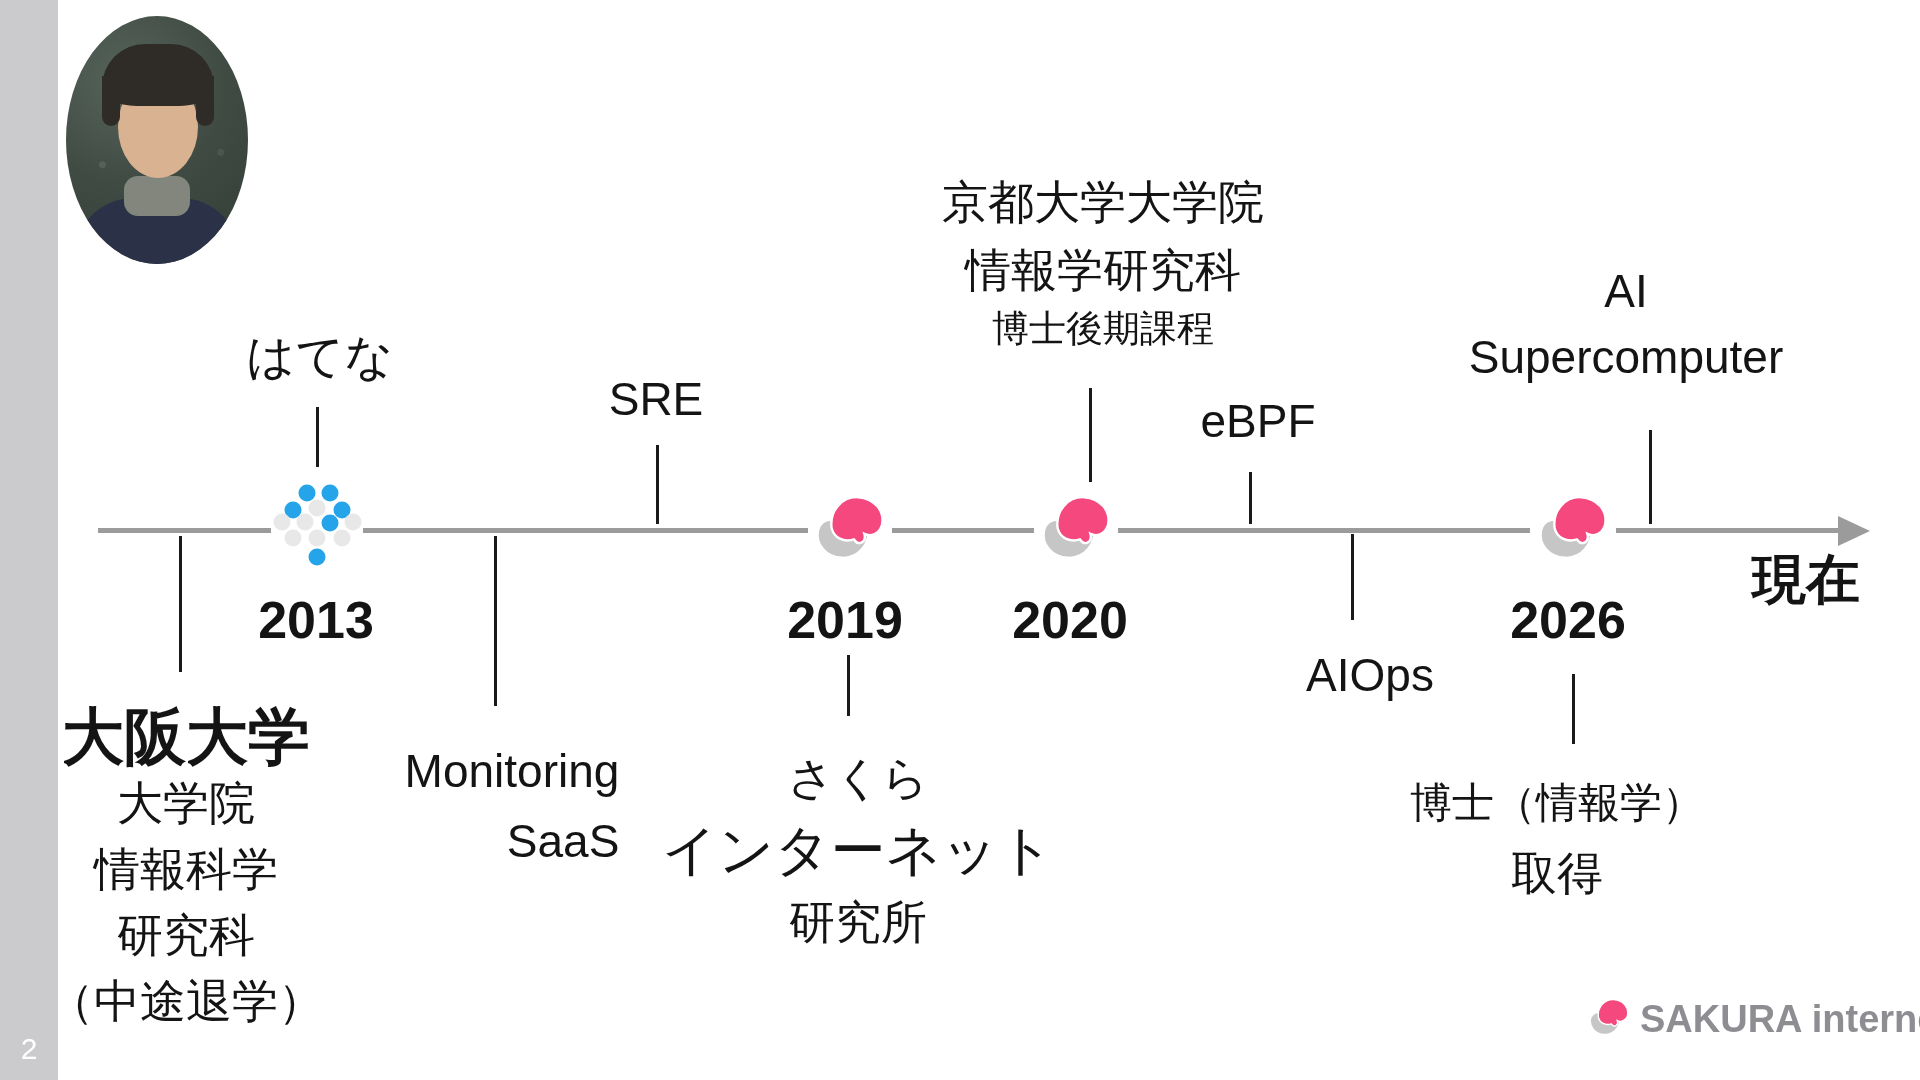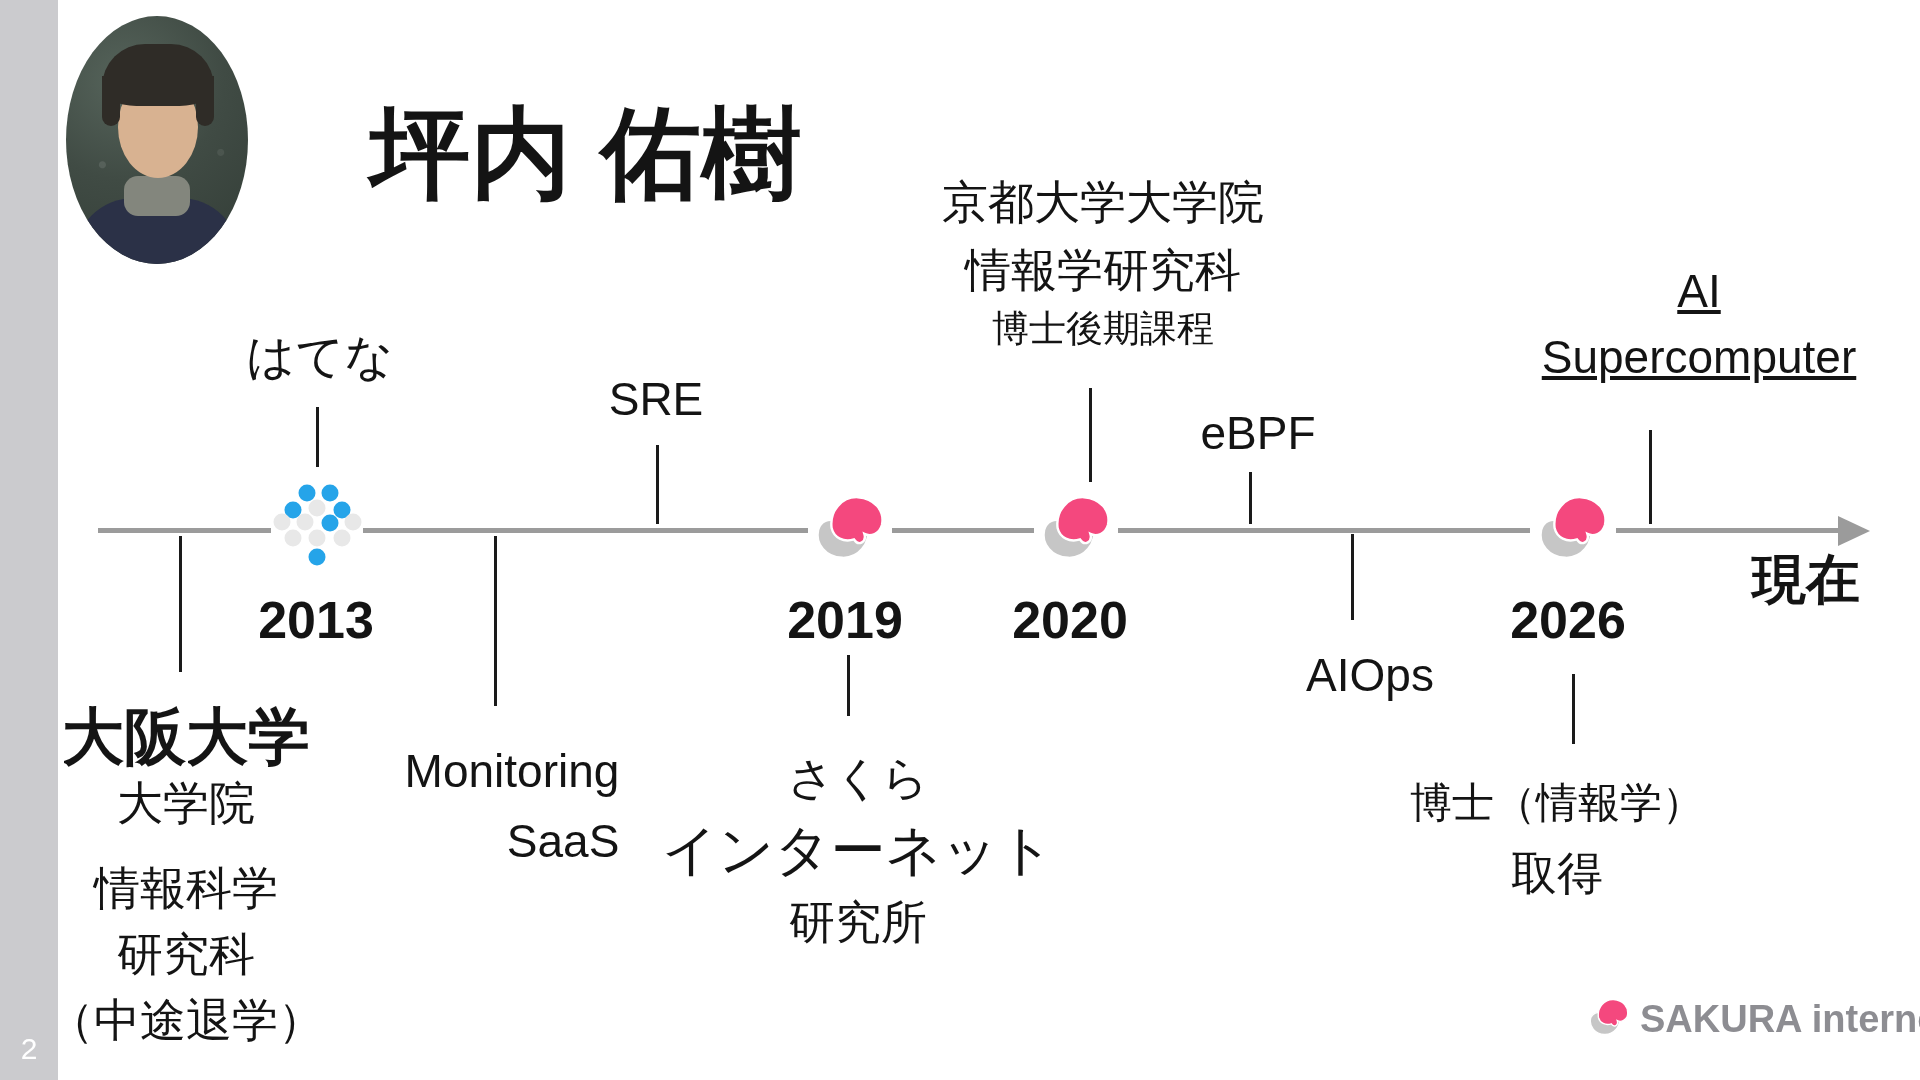--- a/index.html
+++ b/index.html
@@ -76,54 +76,53 @@
   <div class="photo">
     <div class="speck"></div>
     <div class="jacket"></div>
     <div class="sweater"></div>
     <div class="face"></div>
     <div class="hair"></div>
     <div class="hair-side"></div>
     <div class="hair-side r"></div>
   </div>
 
-  <div class="name">坪内 佑樹</div>
 
   <div id="tl">
     <div class="tl-line"></div>
     <div class="tl-arrow"></div>
     <div class="now">現在</div>
   <div class="tick" style="left: 316px; top: 407px; height: 60px;"></div>
       <div class="ann" style="left: 320px; top: 326px;">
         <div class="ann-line" style="font-size: 48px; line-height: 62px;">はてな</div>
       </div>
       <div class="tick" style="left: 656px; top: 445px; height: 79px;"></div>
       <div class="ann" style="left: 656px; top: 370px;">
         <div class="ann-line" style="font-size: 46px; line-height: 58px;">SRE</div>
       </div>
       <div class="tick" style="left: 1089px; top: 388px; height: 94px;"></div>
       <div class="ann" style="left: 1103px; top: 168px;">
         <div class="ann-line" style="font-size: 46px; line-height: 68px;">京都大学大学院</div>
         <div class="ann-line" style="font-size: 46px; line-height: 68px;">情報学研究科</div>
         <div class="ann-line sub">博士後期課程</div>
       </div>
       <div class="tick" style="left: 1249px; top: 472px; height: 52px;"></div>
-      <div class="ann" style="left: 1258px; top: 404px;">
+      <div class="ann" style="left: 1258px; top: 392px;">
         <div class="ann-line" style="font-size: 46px; line-height: 58px;">eBPF</div>
       </div>
       <div class="tick" style="left: 1649px; top: 430px; height: 94px;"></div>
-      <div class="ann" style="left: 1699px; top: 258px; text-decoration: underline;">
+      <div class="ann" style="left: 1626px; top: 258px;">
         <div class="ann-line" style="font-size: 46px; line-height: 66px;">AI</div>
         <div class="ann-line" style="font-size: 46px; line-height: 66px;">Supercomputer</div>
       </div>
       <div class="tick" style="left: 179px; top: 536px; height: 136px;"></div>
       <div class="ann" style="left: 186px; top: 704px;">
         <div class="ann-line" style="font-size: 62px; line-height: 66px; font-weight: bold;">大阪大学</div>
         <div class="ann-line" style="font-size: 46px; line-height: 66px;">大学院</div>
-        <div class="ann-line" style="font-size: 46px; line-height: 66px; margin-top: 19px;">情報科学</div>
+        <div class="ann-line" style="font-size: 46px; line-height: 66px;">情報科学</div>
         <div class="ann-line" style="font-size: 46px; line-height: 66px;">研究科</div>
         <div class="ann-line" style="font-size: 46px; line-height: 66px;">（中途退学）</div>
       </div>
       <div class="tick" style="left: 494px; top: 536px; height: 170px;"></div>
       <div class="ann" style="left: 512px; top: 736px;">
         <div class="ann-line" style="font-size: 46px; line-height: 70px;">Monitoring</div>
         <div class="ann-line" style="font-size: 46px; line-height: 70px; text-align: right;">SaaS</div>
       </div>
       <div class="tick" style="left: 847px; top: 655px; height: 61px;"></div>
       <div class="ann" style="left: 858px; top: 742px;">

